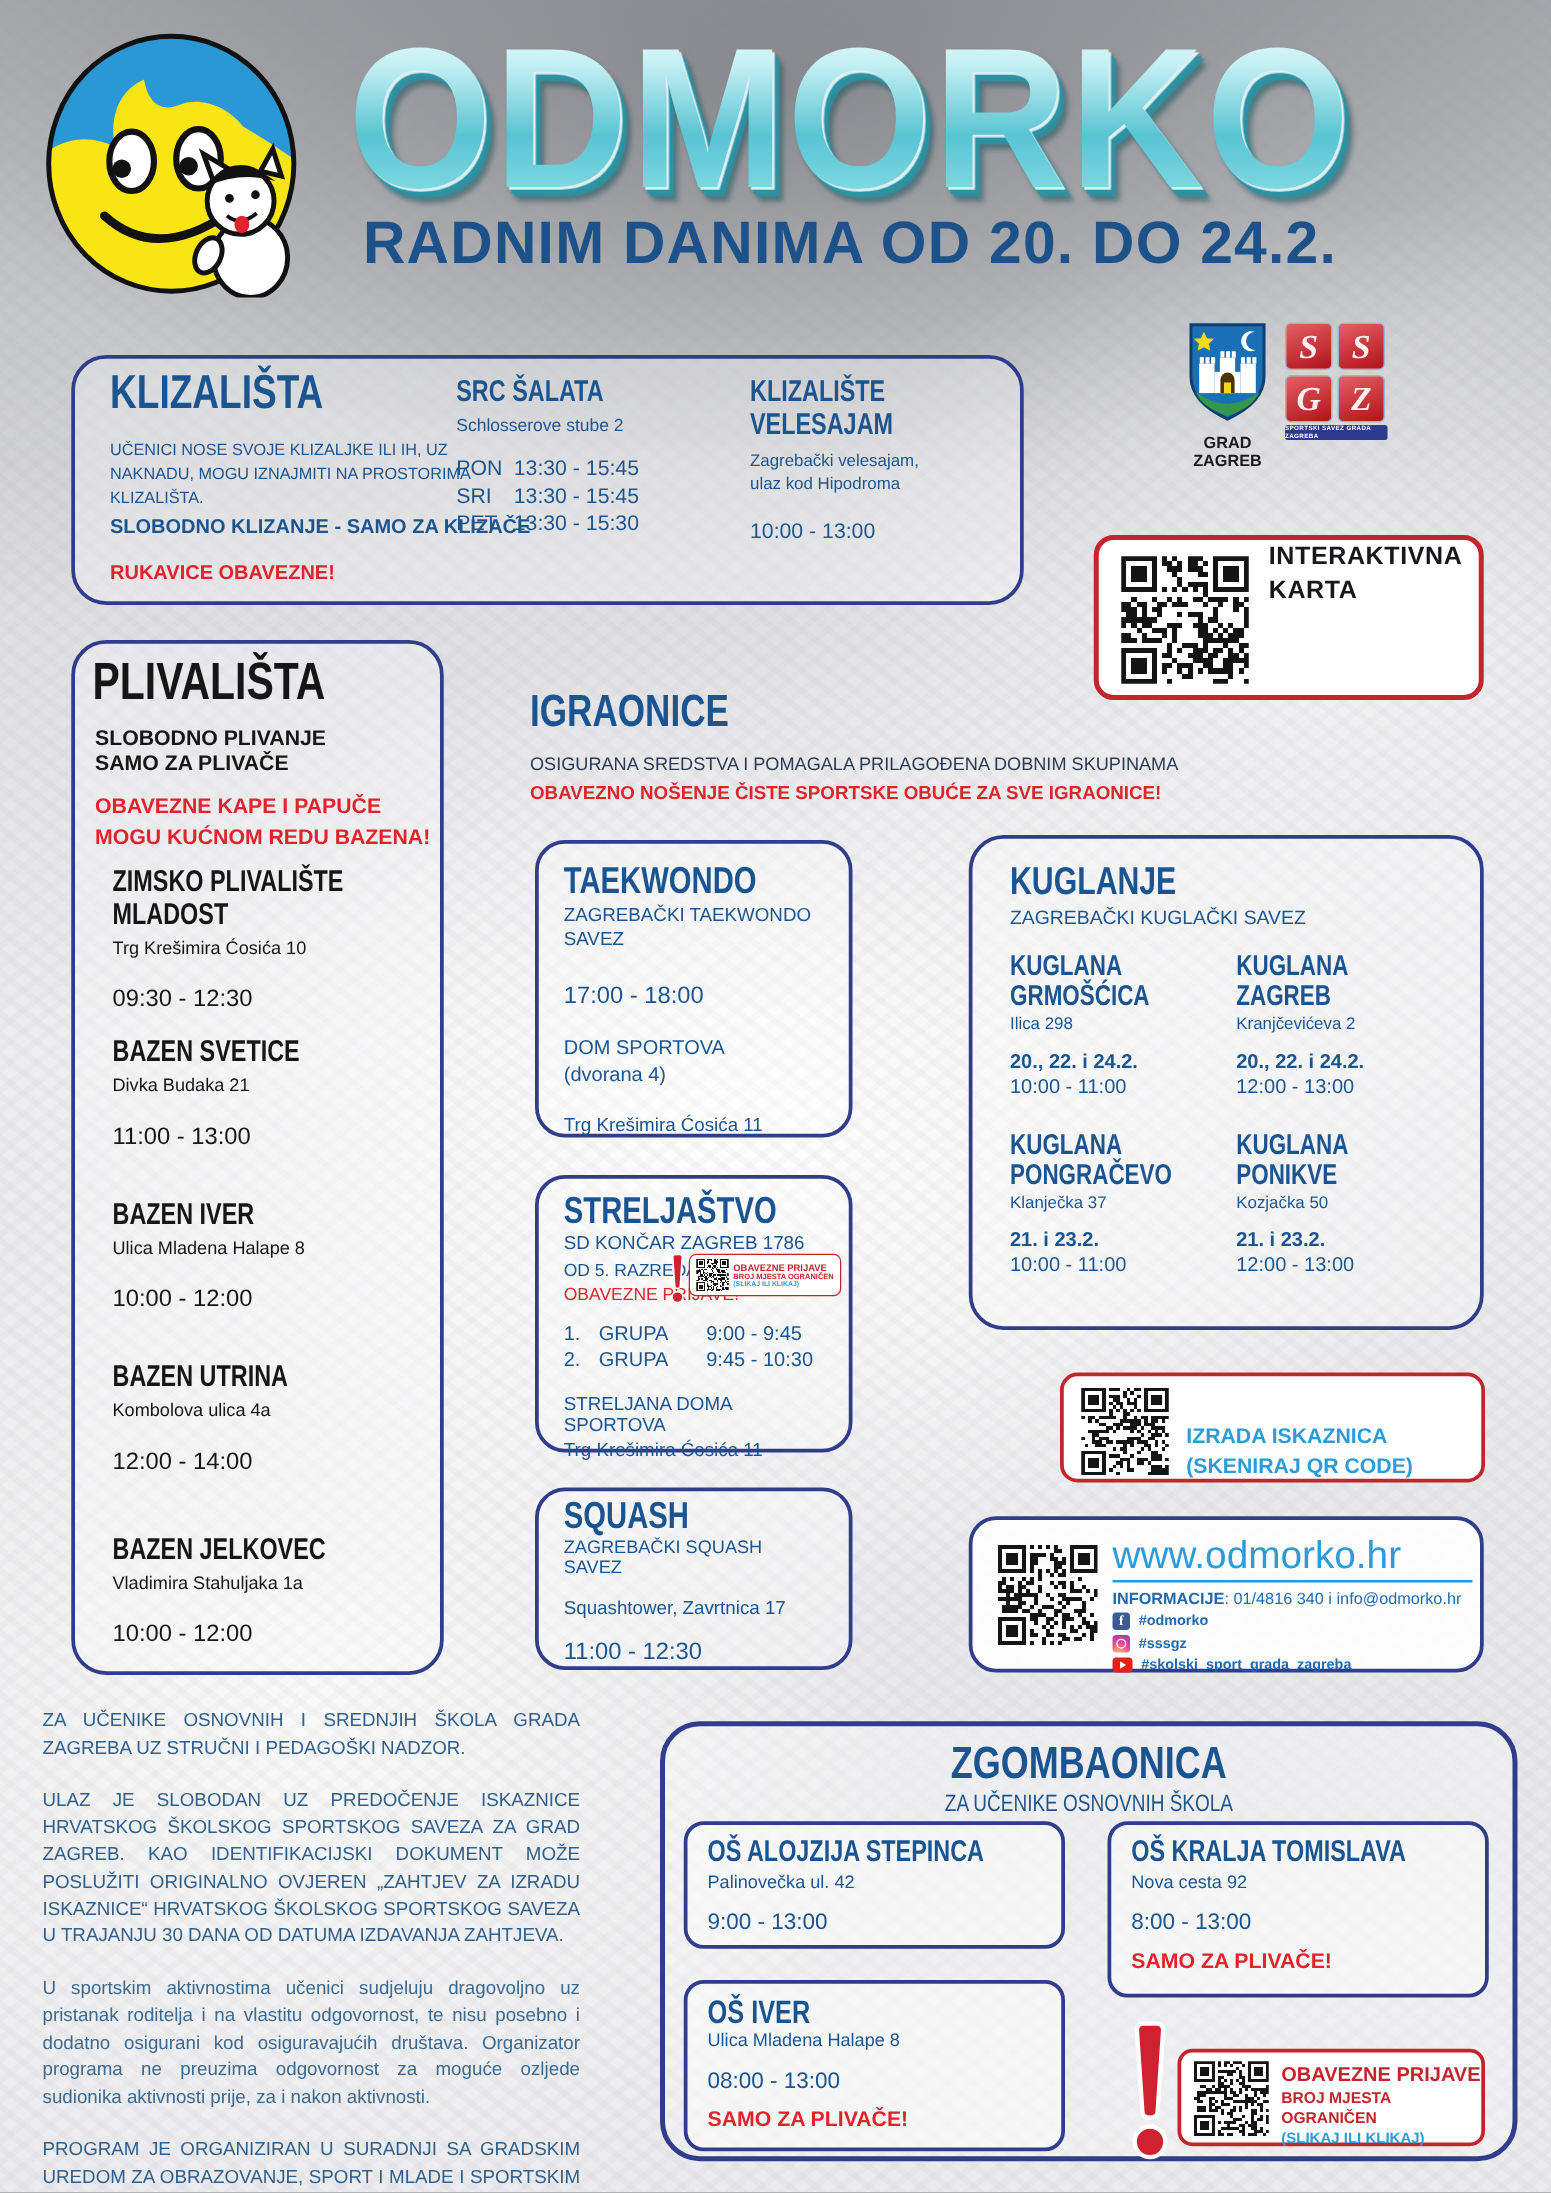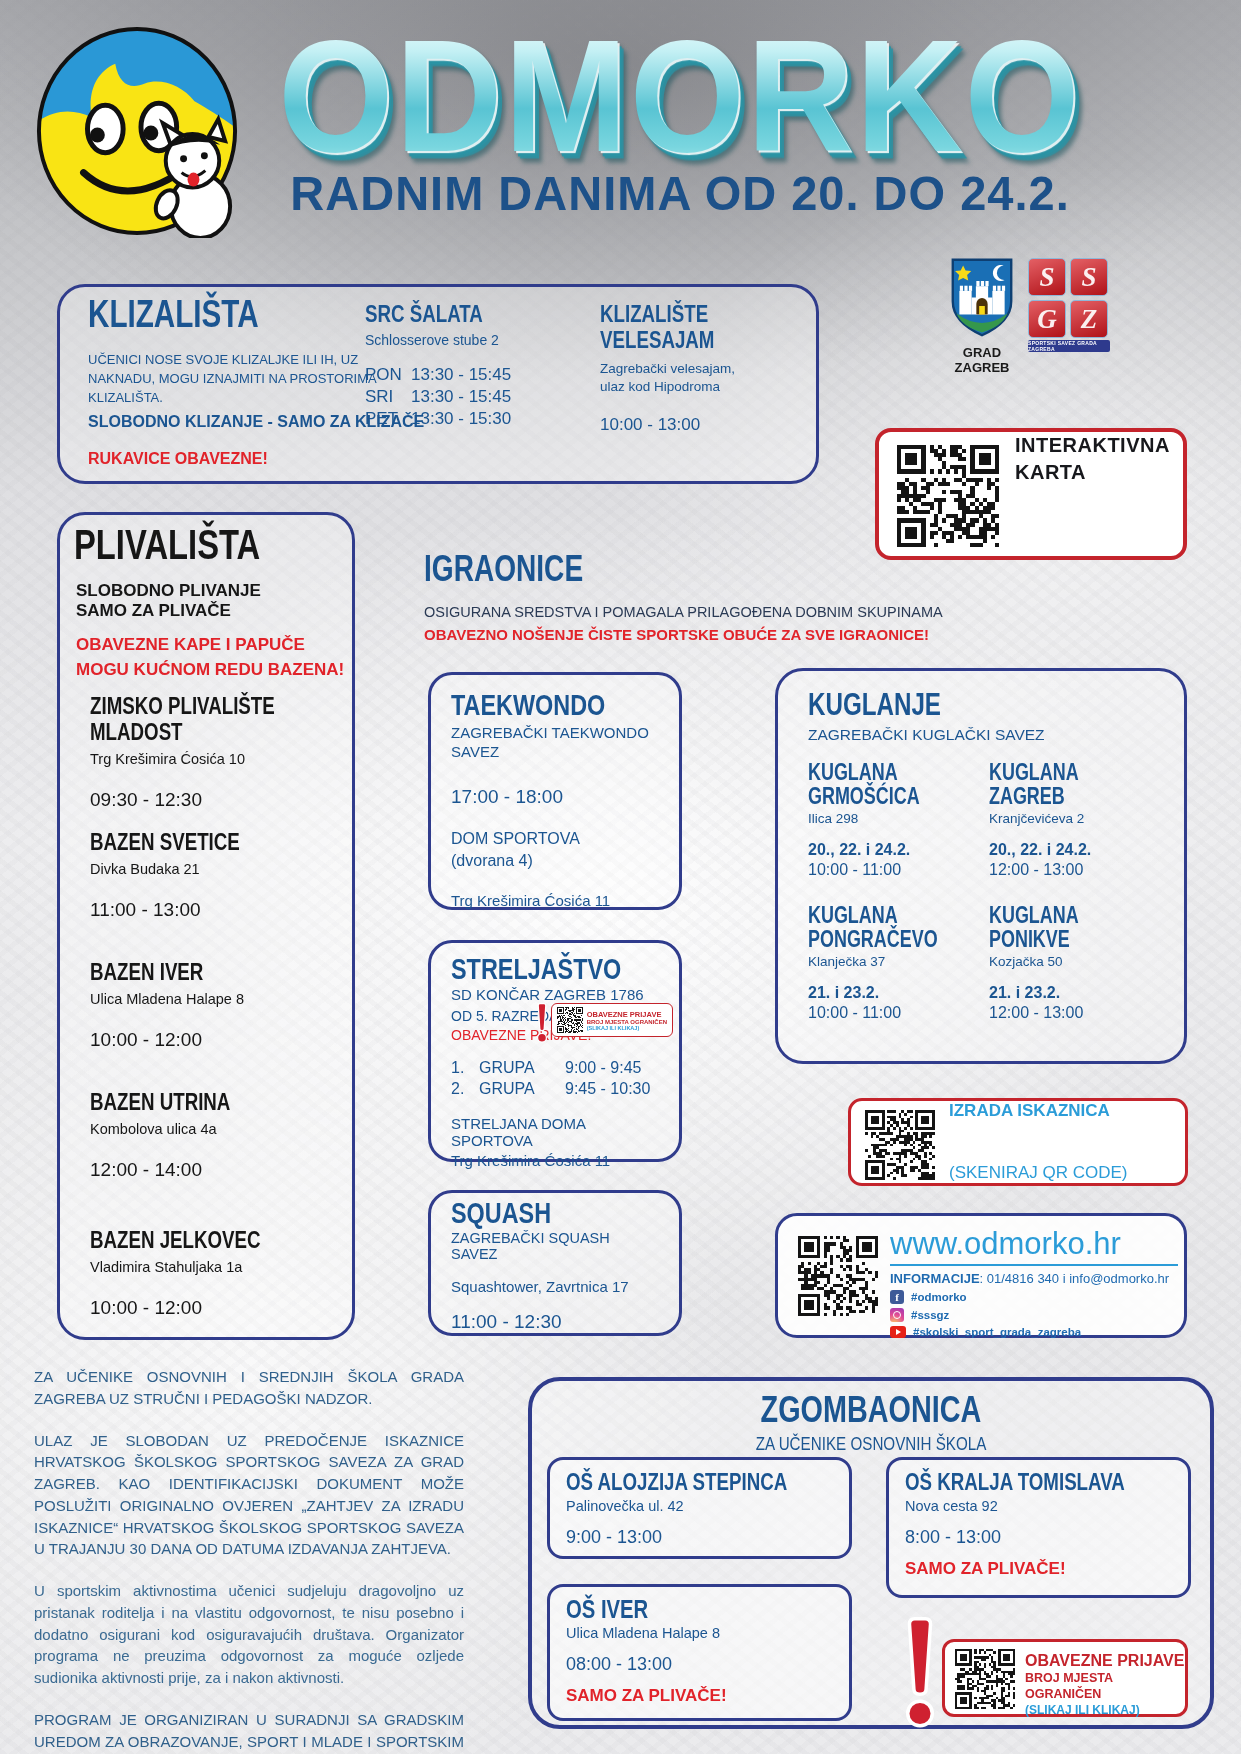--- a/index.html
+++ b/index.html
@@ -939,23 +939,23 @@
           <rect x="23" y="23" width="1" height="1"></rect>
           <rect x="24" y="23" width="1" height="1"></rect>
           <rect x="10" y="24" width="1" height="1"></rect>
           <rect x="19" y="24" width="1" height="1"></rect>
           <rect x="20" y="24" width="1" height="1"></rect>
           <rect x="21" y="24" width="1" height="1"></rect>
           <rect x="22" y="24" width="1" height="1"></rect>
           <rect x="23" y="24" width="1" height="1"></rect>
           <rect x="24" y="24" width="1" height="1"></rect>
         </svg></div>
-    <div class="abs" style="left:98px;top:0;height:100%;display:flex;flex-direction:column;justify-content:space-between">
+    <div class="abs" style="left:98px;top:0;height:100%;display:flex;flex-direction:column;justify-content:flex-end">
       <div style="font-size:17px;font-weight:800;color:var(--lblue)">IZRADA ISKAZNICA</div>
-      <div style="font-size:17px;font-weight:400;color:var(--lblue);margin-top:4px">(SKENIRAJ QR CODE)</div>
+      <div style="font-size:17px;font-weight:700;color:var(--lblue);margin-top:4px">(SKENIRAJ QR CODE)</div>
     </div>
   </div>
 
   <div class="box" style="left:775px;top:1213px;width:412px;height:125px;border-radius:22px;background:rgba(255,255,255,.88)">
     <div class="qr abs" style="left:20px;top:20px;width:80px;height:80px"><svg viewBox="0 0 25 25" width="100%" height="100%" shape-rendering="crispEdges" fill="#141414">
           <rect x="0" y="0" width="7" height="7"></rect>
           <rect x="1" y="1" width="5" height="5" fill="#fff"></rect>
           <rect x="2" y="2" width="3" height="3"></rect>
           <rect x="18" y="0" width="7" height="7"></rect>
           <rect x="19" y="1" width="5" height="5" fill="#fff"></rect>

